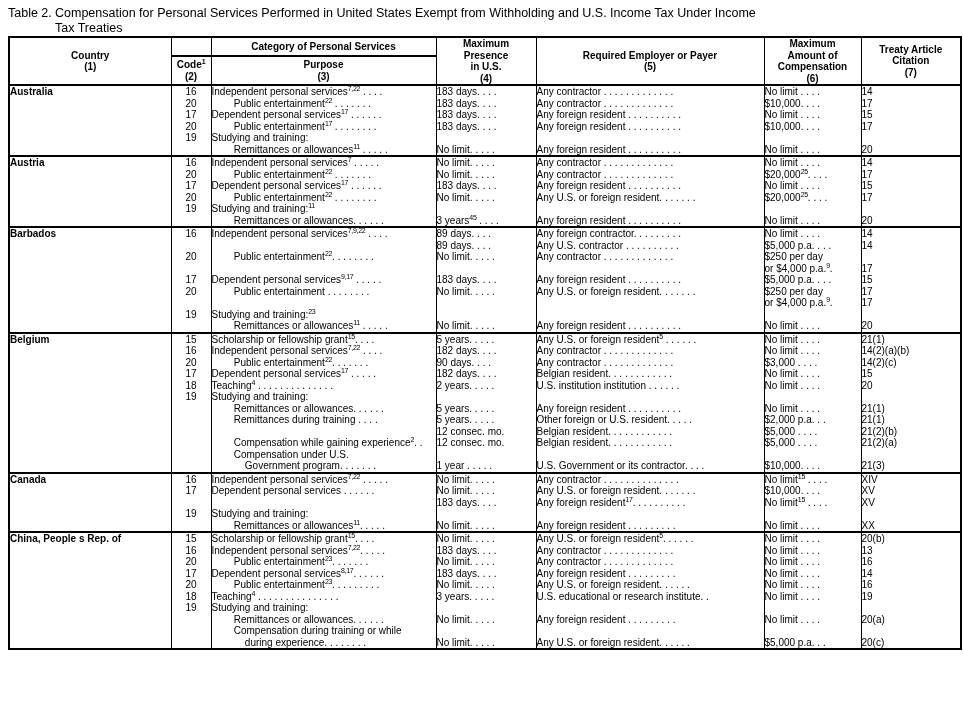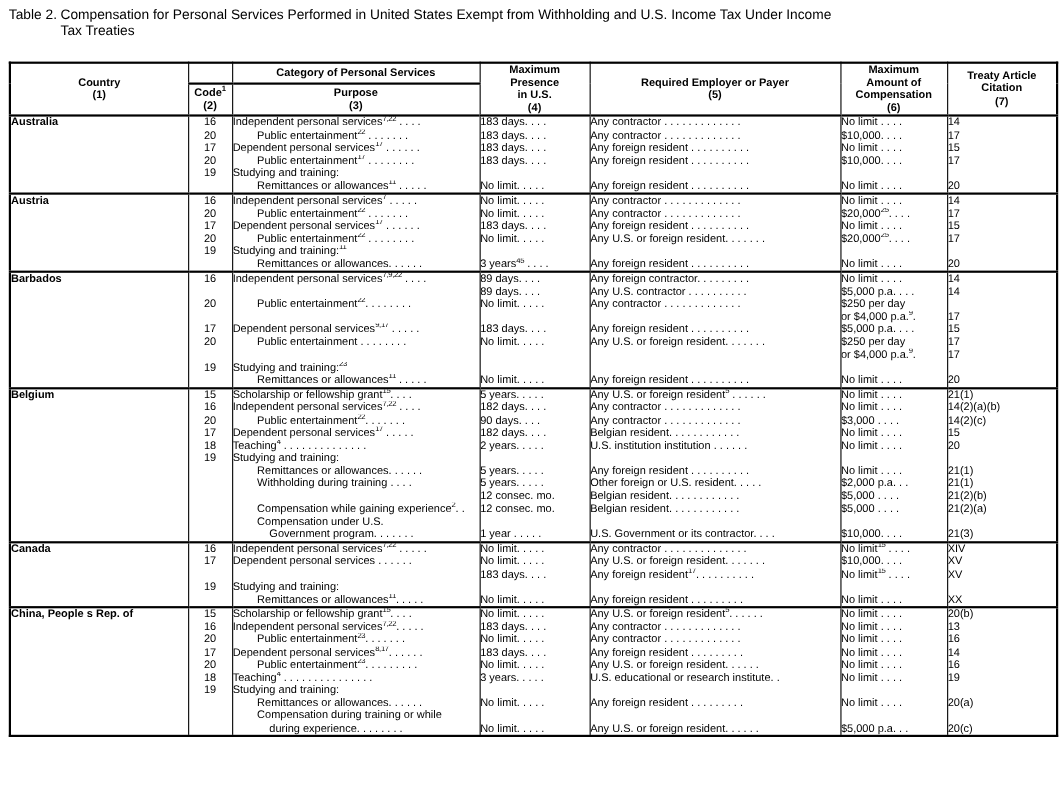--- a/index.html
+++ b/index.html
@@ -6,21 +6,21 @@
   #page{
     position:relative;
     width:963px;height:721px;
     background:#fff;
     font-family:"Liberation Sans", sans-serif;
     color:#000;
     overflow:hidden;
   }
   #title-block{
     display:flex;
-    padding:6px 0 20px 8px;
+    padding:6px 0 0 8px;
   }
   #title-label{
     width:47px;
     flex:0 0 47px;
     font-size:12.5px;
     line-height:15px;
     font-weight:400;
   }
   #title-text{
     font-size:12.5px;
@@ -319,21 +319,21 @@
             <div class="line">&nbsp;</div>
           </td>
           <td class="col-purpose">
             <div class="line">Scholarship or fellowship grant<sup>15</sup>. . . .</div>
             <div class="line">Independent personal services<sup>7,22</sup> . . . .</div>
             <div class="line">        Public entertainment<sup>22</sup>. . . . . . .</div>
             <div class="line">Dependent personal services<sup>17</sup> . . . . .</div>
             <div class="line">Teaching<sup>4</sup> . . . . . . . . . . . . . .</div>
             <div class="line">Studying and training:</div>
             <div class="line">        Remittances or allowances. . . . . .</div>
-            <div class="line">        Withholding during training . . . .</div>
+            <div class="line">        Remittances during training . . . .</div>
             <div class="line">&nbsp;</div>
             <div class="line">        Compensation while gaining experience<sup>2</sup>. .</div>
             <div class="line">        Compensation under U.S.</div>
             <div class="line">            Government program. . . . . . .</div>
           </td>
           <td class="col-presence">
             <div class="line">5 years. . . . .</div>
             <div class="line">182 days. . . .</div>
             <div class="line">90 days. . . .</div>
             <div class="line">182 days. . . .</div>

